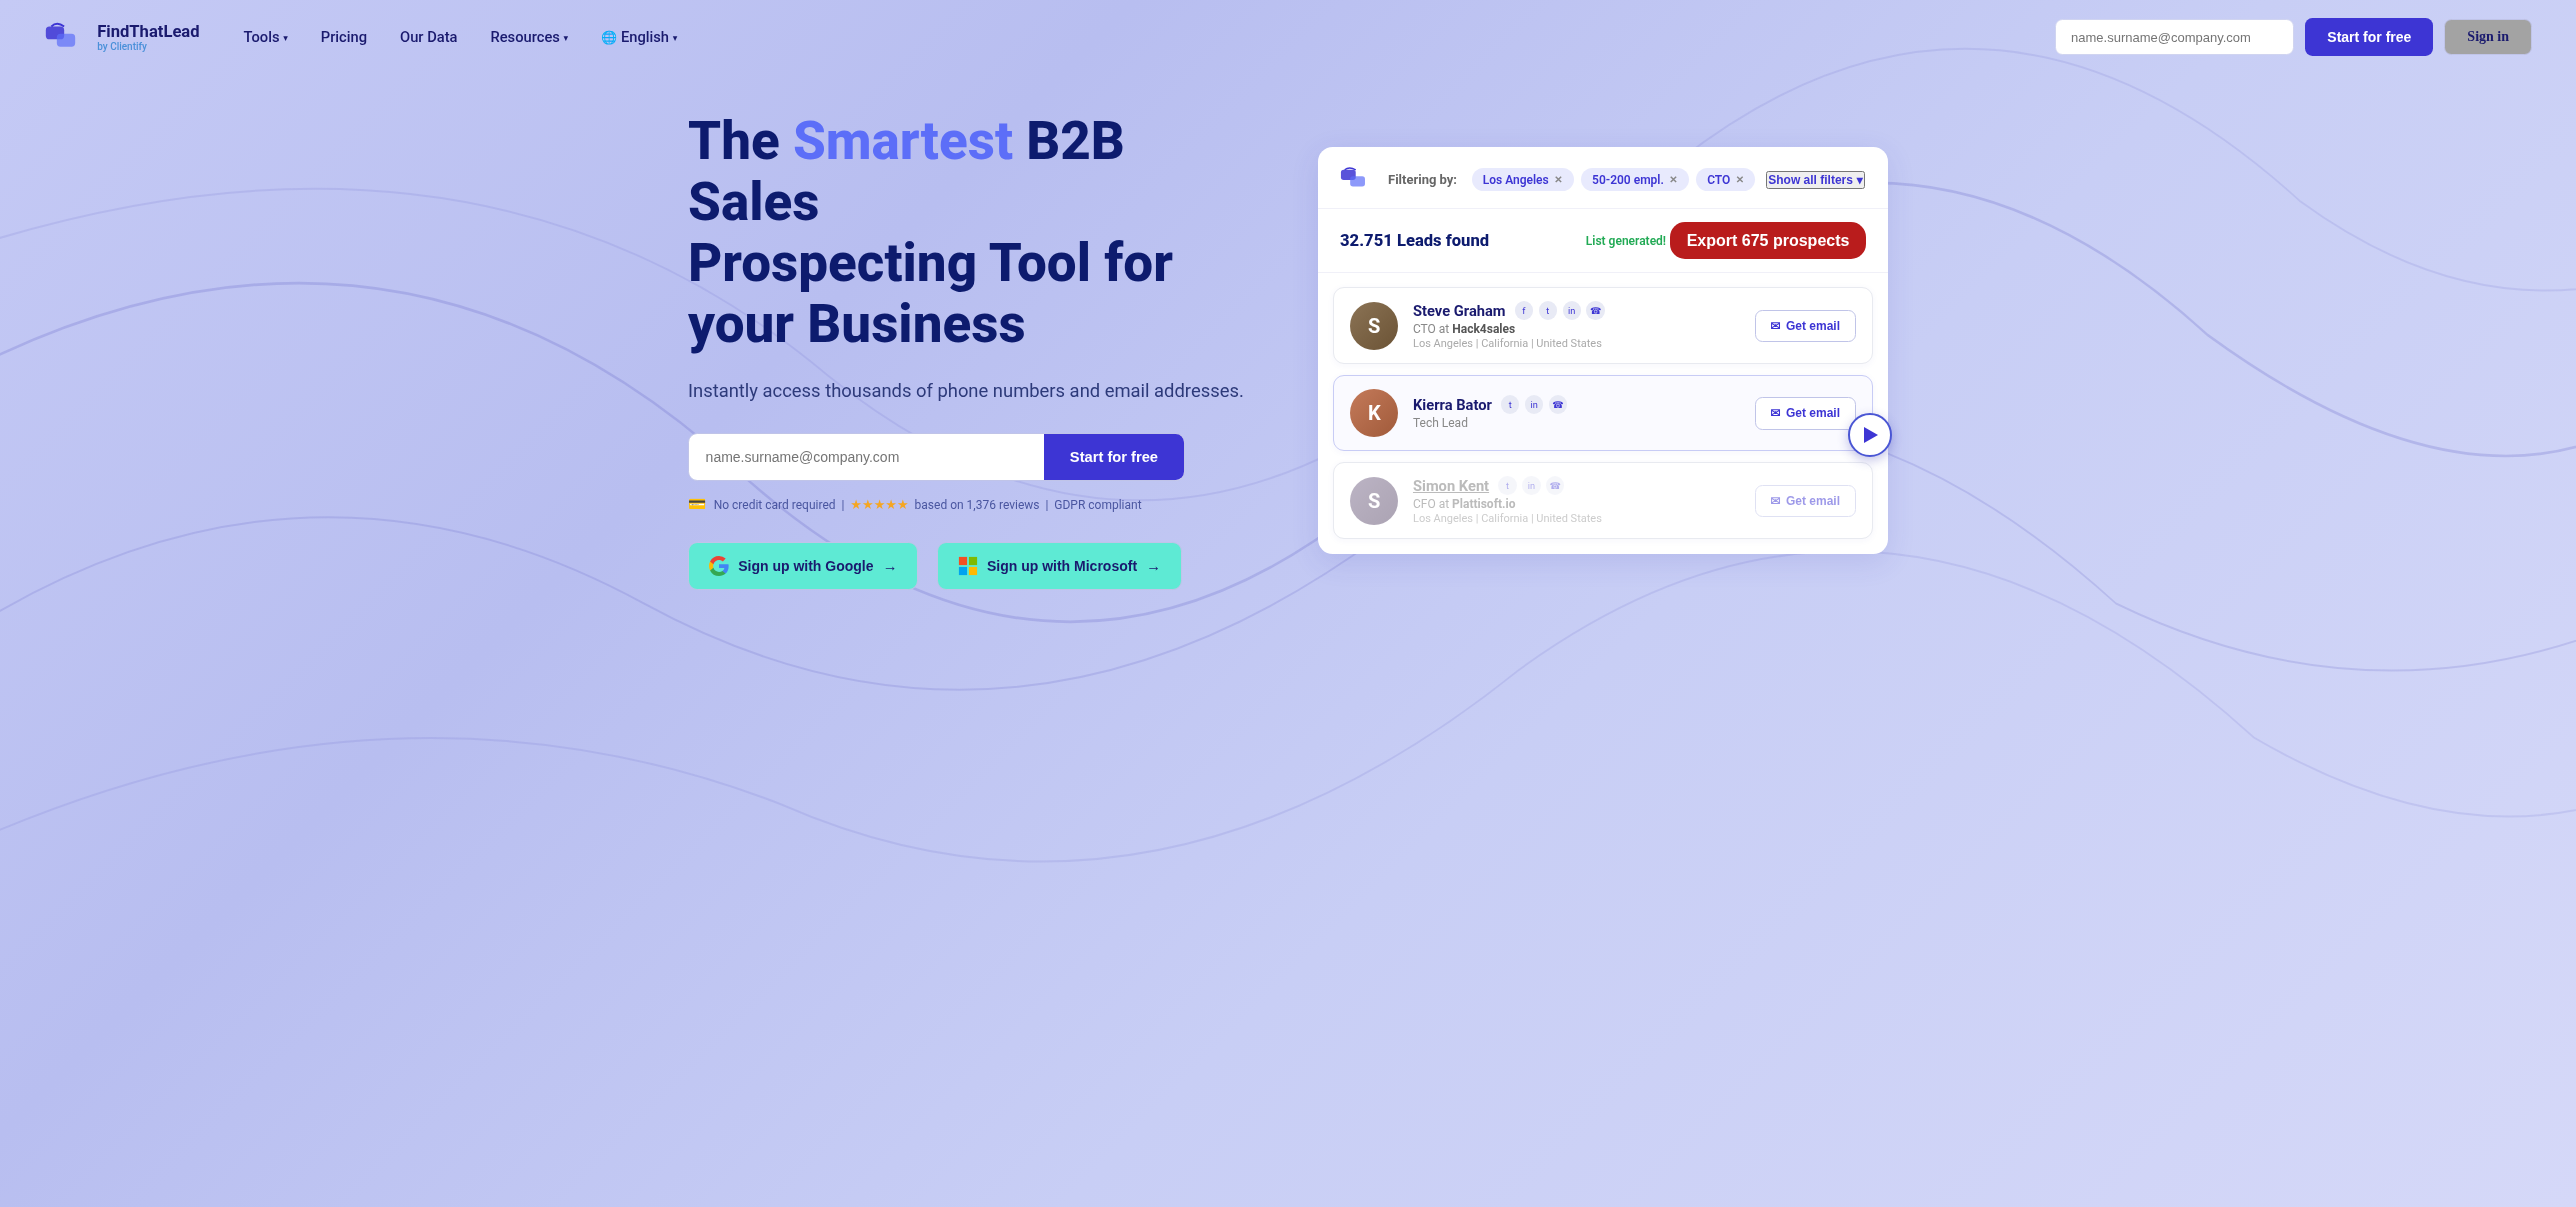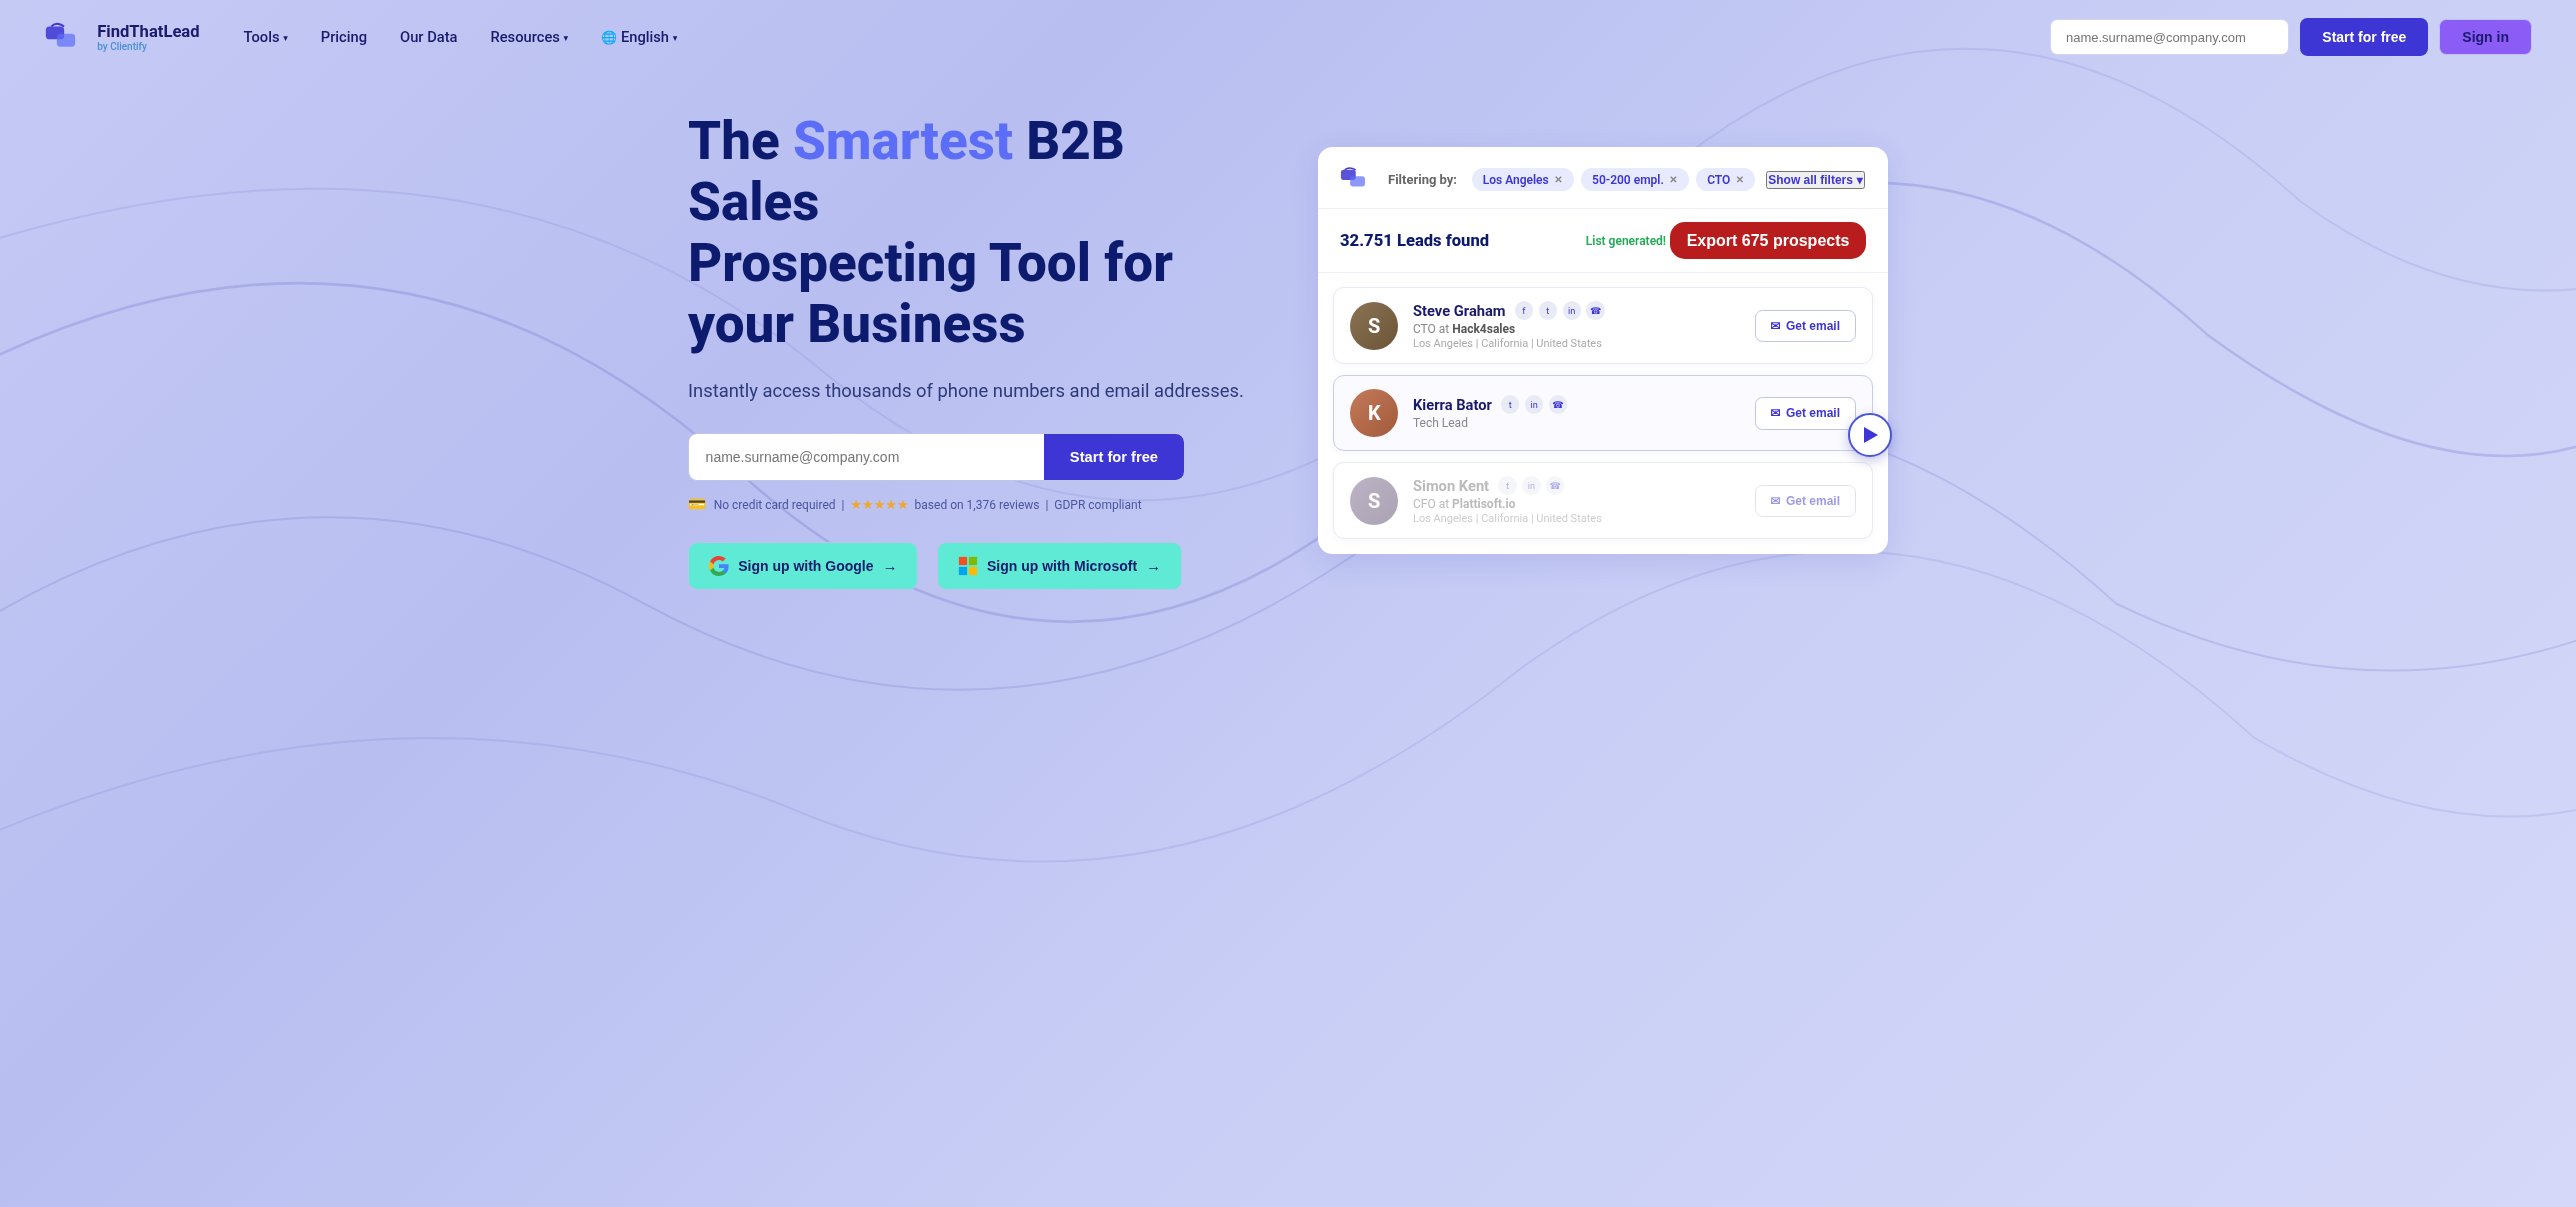--- a/index.html
+++ b/index.html
@@ -98,28 +98,29 @@
       color: white;
       border: none;
       padding: 11px 22px;
       border-radius: 7.4px;
       font-size: 14px;
       font-weight: 600;
       cursor: pointer;
       white-space: nowrap;
     }
     .btn-signin {
-      background: #8b5cf6;
+      background: #a3a3a3;
       color: #1a1a6e;
       border: 1.8px solid #c0c4e8;
       padding: 9.2px 22px;
       border-radius: 7.4px;
       font-size: 14px;
       font-weight: 600;
       cursor: pointer;
+      font-family: Liberation Serif, serif;
     }
 
     
     .hero {
       position: relative;
       z-index: 10;
       display: flex;
       align-items: center;
       padding: 37px 44px 55px 44px;
       gap: 55px;
@@ -446,20 +447,21 @@
     }
 
     
     .lead-row.dimmed .lead-name,
     .lead-row.dimmed .lead-role,
     .lead-row.dimmed .lead-location {
       color: #bbb;
     }
     .lead-row.dimmed .lead-name {
       color: #ccc;
+      text-decoration: underline;
     }
   </style>
 </head>
 <body>
 
 <div class="bg-waves">
   <svg viewBox="0 0 2800 900" preserveAspectRatio="none" xmlns="http://www.w3.org/2000/svg">
     <path d="M-100 300 Q400 100 800 350 Q1200 600 1600 300 Q2000 0 2400 250 Q2700 400 2900 300" fill="none" stroke="rgba(100,100,200,0.25)" stroke-width="2"></path>
     <path d="M-100 500 Q300 300 700 450 Q1100 600 1500 400 Q1900 200 2300 450 Q2600 550 2900 450" fill="none" stroke="rgba(100,100,200,0.2)" stroke-width="1.5"></path>
     <path d="M-100 200 Q500 50 900 280 Q1300 500 1700 200 Q2100 -100 2500 150 Q2700 250 2900 200" fill="none" stroke="rgba(100,100,200,0.15)" stroke-width="1.5"></path>

